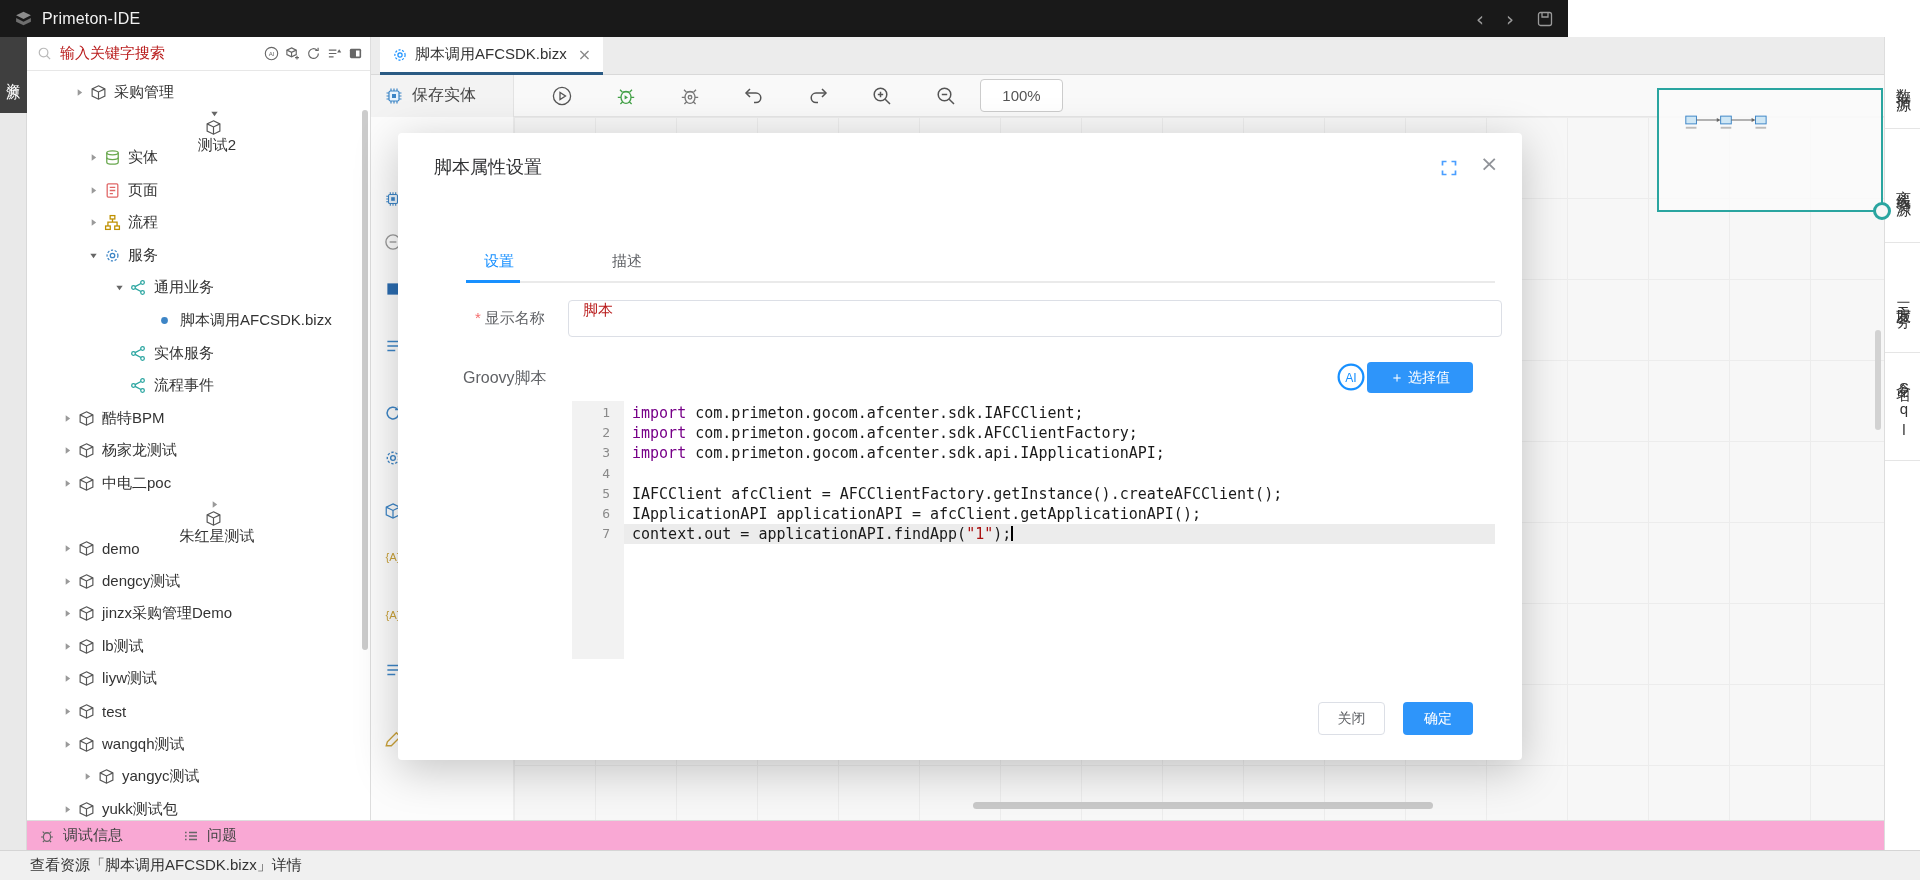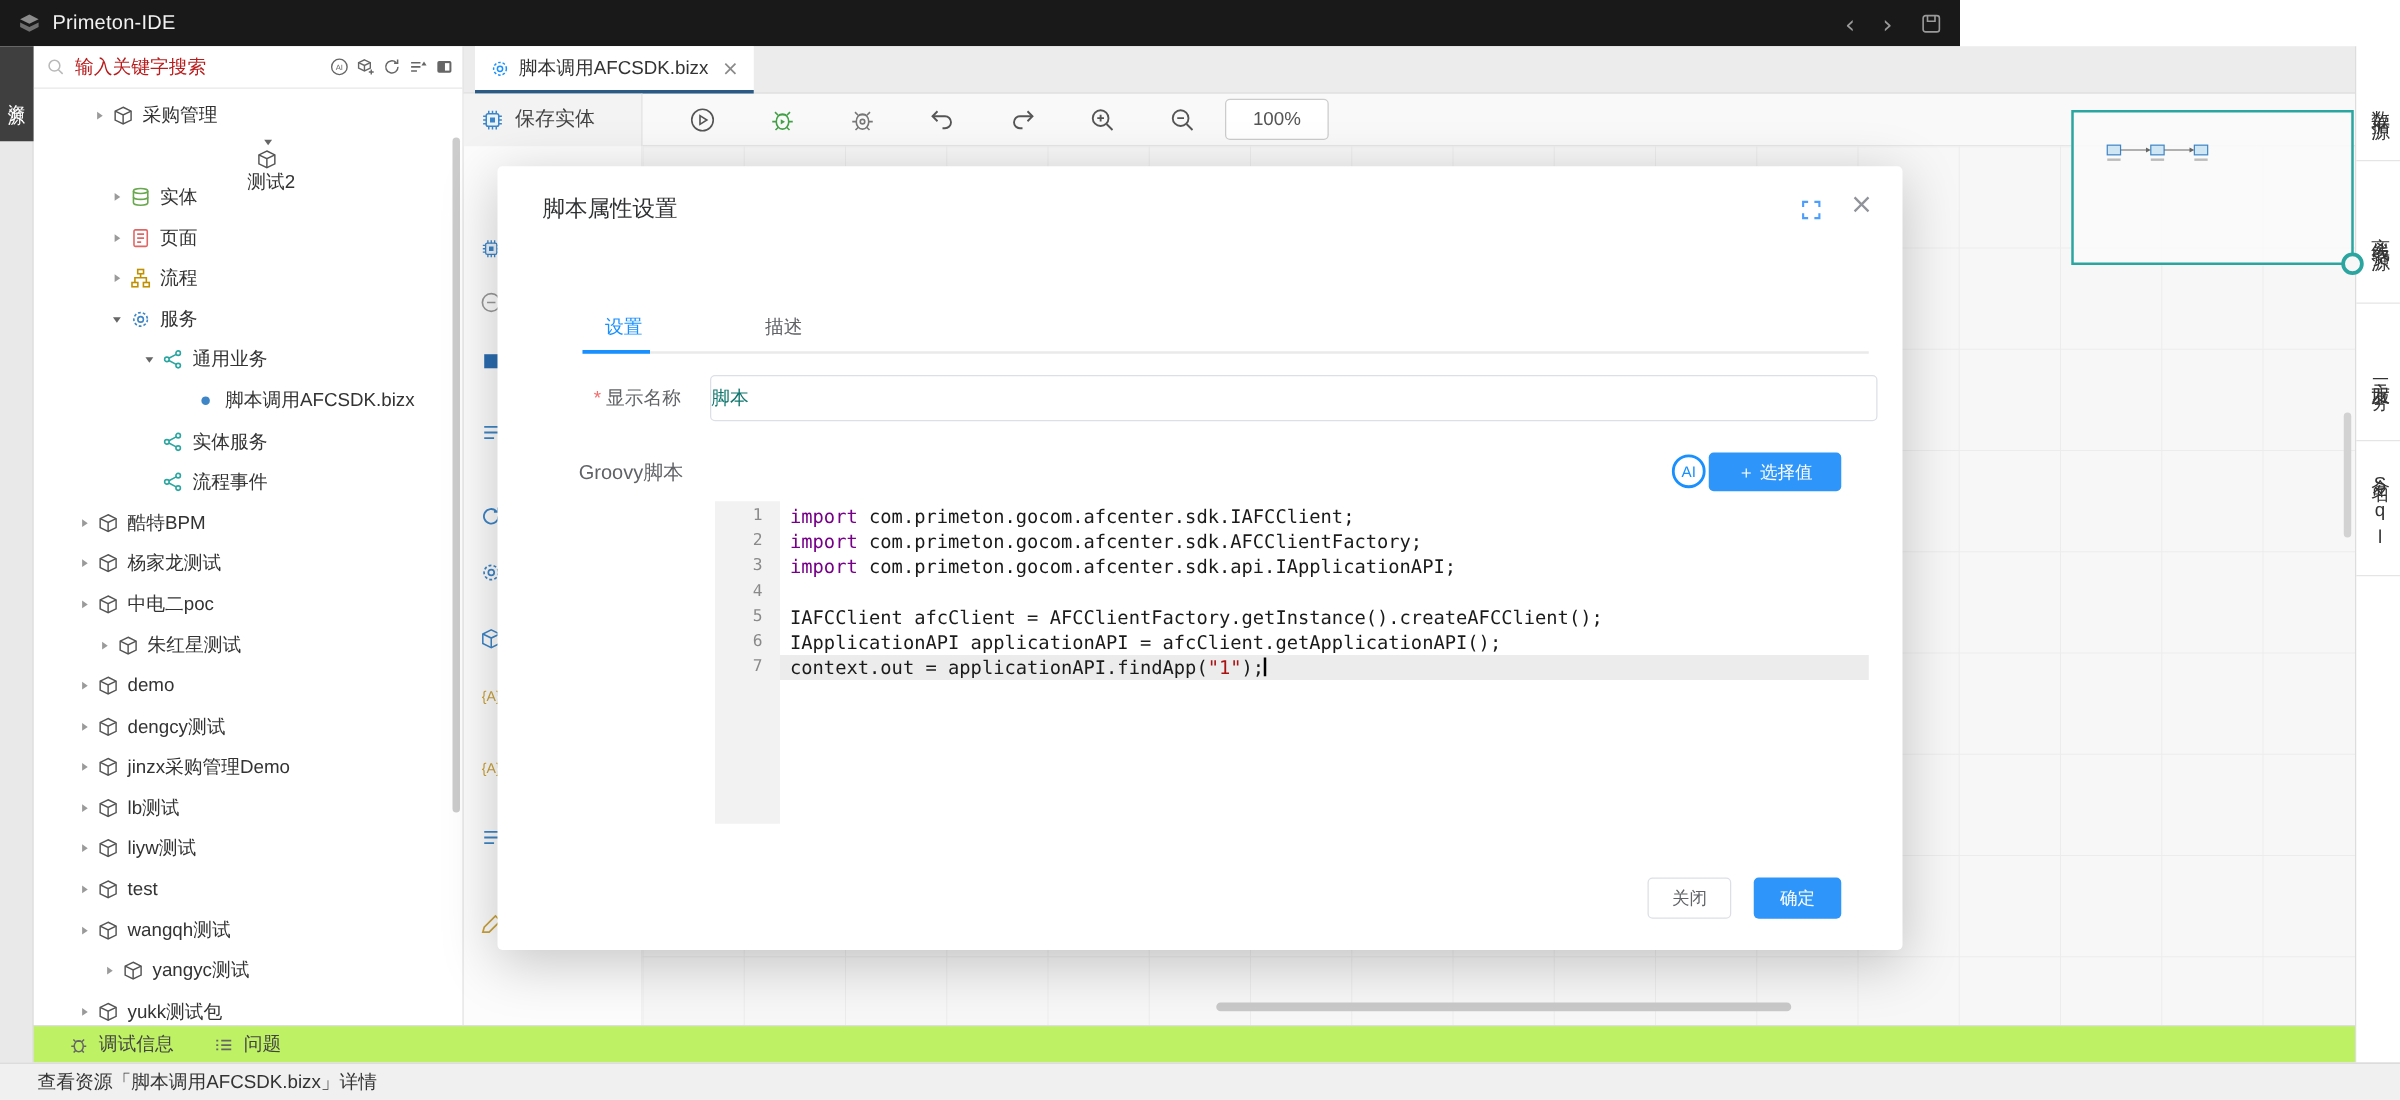--- a/index.html
+++ b/index.html
@@ -31,21 +31,21 @@
   #search-actions .icon{width:15px;height:15px}
   #tree{position:absolute;left:0;top:39px;width:344px}
   .tree-row{height:32.6px;display:flex;align-items:center;cursor:pointer;white-space:nowrap}
   .caret{width:15px;height:10px;flex:none;display:flex;align-items:center}
   .caret svg{width:9px;height:9px}
   .t-icon{width:17px;height:17px;flex:none;margin-right:7px}
   .t-label{font-size:15px;color:#333}
   #sidebar-scrollbar{position:absolute;left:335px;top:73px;width:6px;height:540px;background:#ccc;border-radius:3px}
 
   
-  #bottom-strip{left:27px;top:820px;width:1857px;height:30px;background:#bef264;border-top:1px solid #ddd;display:flex;align-items:center;gap:32px;padding-left:28px}
+  #bottom-strip{left:27px;top:820px;width:1857px;height:30px;background:#f9a8d4;border-top:1px solid #ddd;display:flex;align-items:center;gap:60px;padding-left:12px}
   .bstrip-item{display:flex;align-items:center;gap:8px;color:#444;cursor:pointer}
   .bstrip-item .icon{width:16px;height:16px;color:#666}
   #status-bar{left:0;top:850px;width:1920px;height:30px;background:#f0f0f0;border-top:1px solid #d5d5d5;display:flex;align-items:center;padding-left:30px;color:#333;font-size:15px}
 
   
   #tabbar{left:371px;top:37px;width:1513px;height:38px;background:#ececec;border-bottom:1px solid #d9d9d9}
   #active-tab{position:absolute;left:9px;top:0;height:38px;background:#fff;display:flex;align-items:center;padding:0 12px;border-bottom:3px solid #2b5b84;cursor:pointer}
   #active-tab .icon{width:16px;height:16px;color:#1890ff;margin-right:7px}
   #tab-label{font-size:15px;color:#333}
   #tab-close{margin-left:11px;color:#8a8a8a;font-size:16px;font-family:"DejaVu Sans",sans-serif;cursor:pointer}
@@ -78,21 +78,21 @@
   #modal-title{position:absolute;left:36px;top:22px;font-size:18px;color:#303133}
   #modal-expand{position:absolute;left:1042px;top:26px;width:18px;height:18px;color:#4a9eff;cursor:pointer}
   #modal-close{position:absolute;left:1082px;top:18px;font-size:22px;color:#909399;font-family:"DejaVu Sans",sans-serif;cursor:pointer}
   #modal-tabs{position:absolute;left:68px;top:110px;display:flex;gap:62px}
   .m-tab{font-size:15px;color:#606266;cursor:pointer;padding:9px 18px}
   .m-tab.active{color:#1890ff}
   #tabs-underline{position:absolute;left:68px;top:148px;width:1029px;height:2px;background:#eaeaea}
   #tabs-active-bar{position:absolute;left:68px;top:147px;width:54px;height:3px;background:#1890ff}
   #form-label{position:absolute;left:77px;top:176px;font-size:15px;color:#606266}
   .req{color:#f56c6c;margin-right:4px}
-  #display-name-input{position:absolute;left:170px;top:167px;width:934px;height:37px;border:1px solid #dcdfe6;border-radius:4px;background:#fff;display:flex;align-items:center;font-size:15px;color:#0f766e;cursor:text}
+  #display-name-input{position:absolute;left:170px;top:167px;width:934px;height:37px;border:1px solid #dcdfe6;border-radius:4px;background:#fff;display:flex;align-items:flex-start;padding-left:14px;font-size:15px;color:#b91c1c;cursor:text}
   #groovy-label{position:absolute;left:65px;top:235px;font-size:16px;color:#606266}
   #ai-badge{position:absolute;left:938px;top:229px;width:30px;height:30px;color:#1890ff;cursor:pointer}
   #select-value-btn{position:absolute;left:969px;top:229px;width:106px;height:31px;background:#2e95fa;border-radius:4px;color:#fff;font-size:14px;display:flex;align-items:center;justify-content:center;cursor:pointer}
   #code-editor{position:absolute;left:174px;top:268px;width:923px;height:258px;font-family:"DejaVu Sans Mono","Liberation Mono",monospace;font-size:15px;line-height:20.2px}
   #gutter{position:absolute;left:0;top:0;width:52px;height:258px;background:#f2f2f2;padding-top:2px;text-align:right;color:#8a8a8a;font-size:13px}
   .gut-num{height:20.2px;padding-right:14px;line-height:20.2px}
   #code{position:absolute;left:52px;top:0;width:871px;height:258px;background:#fff;padding-top:2px;white-space:pre;cursor:text}
   .code-line{height:20.2px;padding-left:8px;color:#1a1a1a}
   .code-line.active{background:#ececec}
   .kw{color:#770088}
@@ -377,21 +377,21 @@
         <span class="icon t-icon" style="color: rgb(85, 85, 85);">
           <svg viewBox="0 0 16 16">
             <g fill="none" stroke="currentColor" stroke-width="1.1">
               <path d="M8 1.7 14 4.6v6.8L8 14.3 2 11.4V4.6z"></path>
               <path d="M2 4.6 8 7.5l6-2.9M8 7.5v6.8"></path>
             </g>
           </svg>
         </span>
         <span class="t-label">中电二poc</span>
       </div>
-      <div class="tree-row" style="padding-left: 52px;">
+      <div class="tree-row" style="padding-left: 36px; flex-direction: column;">
         <span class="caret">
           <svg viewBox="0 0 10 10">
             <path d="M3 1.5 8 5 3 8.5z" fill="#9a9a9a"></path>
           </svg>
         </span>
         <span class="icon t-icon" style="color: rgb(85, 85, 85);">
           <svg viewBox="0 0 16 16">
             <g fill="none" stroke="currentColor" stroke-width="1.1">
               <path d="M8 1.7 14 4.6v6.8L8 14.3 2 11.4V4.6z"></path>
               <path d="M2 4.6 8 7.5l6-2.9M8 7.5v6.8"></path>

